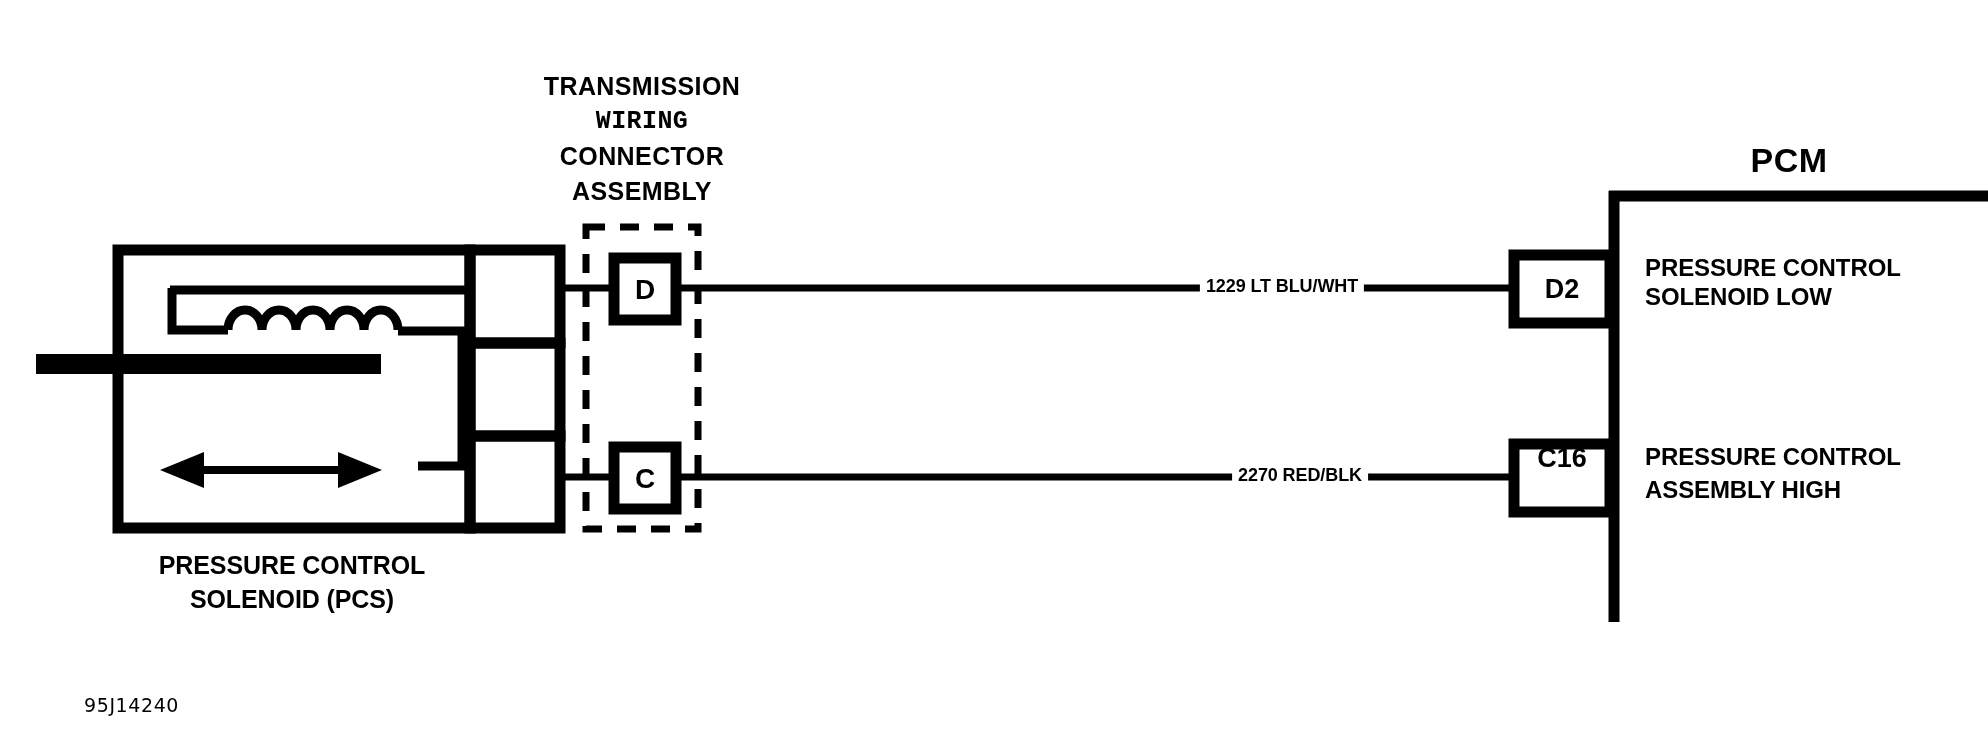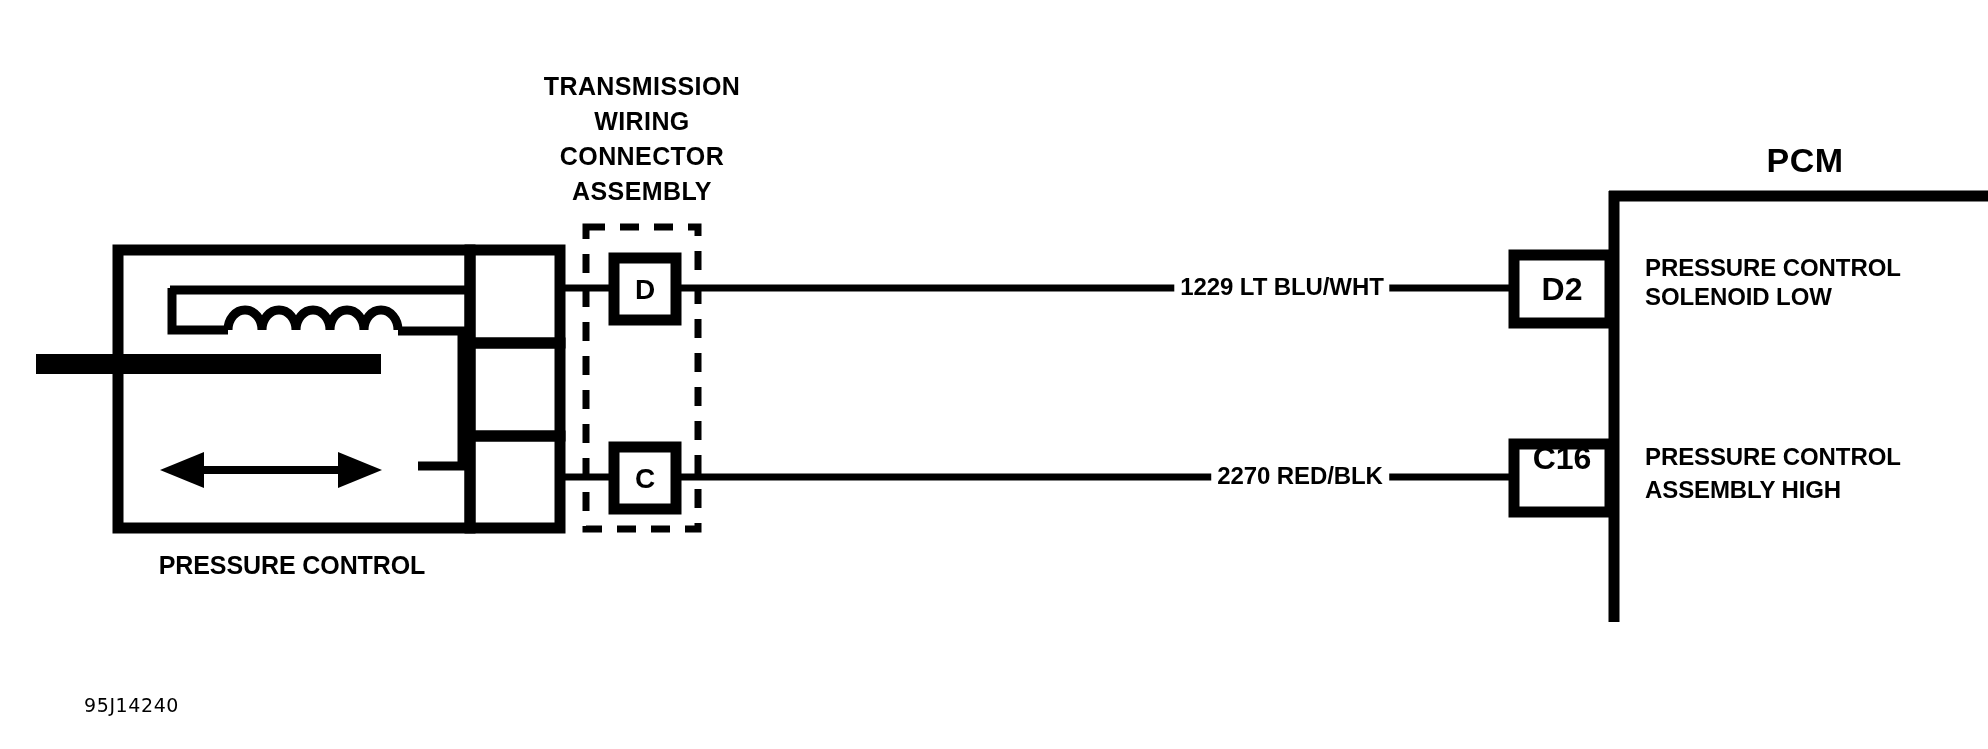--- a/index.html
+++ b/index.html
@@ -42,29 +42,29 @@
   .lbl.mid-v  { transform: translate(-50%, -50%); }
   .t-title {
     font-size: 25px;
     letter-spacing: 0.4px;
   }
   .t-pcm {
     font-size: 34px;
     letter-spacing: 0.5px;
   }
   .t-pin {
-    font-size: 32px;
+    font-size: 27px;
     letter-spacing: 0px;
   }
   .t-term {
     font-size: 28px;
     letter-spacing: 0px;
   }
   .t-wire {
-    font-size: 24px;
+    font-size: 18px;
     letter-spacing: -0.1px;
   }
   .t-desc {
     font-size: 24px;
     letter-spacing: -0.1px;
   }
   .t-partname {
     font-size: 25px;
     letter-spacing: -0.1px;
   }
@@ -137,38 +137,39 @@
       <line x1="1609" y1="196" x2="1988" y2="196" stroke="#000" stroke-width="11"></line>
       <line x1="1614" y1="191" x2="1614" y2="622" stroke="#000" stroke-width="11"></line>
     </g>
 
     <rect x="1514" y="255" width="96" height="68" fill="#fff" stroke="#000" stroke-width="11"></rect>
     <rect x="1514" y="444" width="96" height="68" fill="#fff" stroke="#000" stroke-width="11"></rect>
 
   </svg>
 
   <div class="lbl center t-title" style="left:642px; top:72px;">TRANSMISSION</div>
-  <div class="lbl center t-title" style="left:642px; top:107px;">WIRING</div>
+  <div class="lbl center t-title" style="left:642px; top:107px;font-family:Liberation Mono, monospace;">WIRING</div>
   <div class="lbl center t-title" style="left:642px; top:142px;">CONNECTOR</div>
   <div class="lbl center t-title" style="left:642px; top:177px;">ASSEMBLY</div>
 
   <div class="lbl mid-v t-term" style="left:645px; top:290px;">D</div>
   <div class="lbl mid-v t-term" style="left:645px; top:479px;">C</div>
 
   <div class="lbl mid-v t-wire wire-label-bg" style="left:1282px; top:287px;">1229 LT BLU/WHT</div>
   <div class="lbl mid-v t-wire wire-label-bg" style="left:1300px; top:476px;">2270 RED/BLK</div>
 
-  <div class="lbl center t-pcm" style="left:1789px; top:140px;margin-left:16px;">PCM</div>
+  <div class="lbl center t-pcm" style="left:1789px; top:140px;">PCM</div>
 
   <div class="lbl mid-v t-pin" style="left:1562px; top:290px;">D2</div>
   <div class="lbl mid-v t-pin" style="left:1562px; top:459px;">C16</div>
 
   <div class="lbl left t-desc" style="left:1645px; top:254px;">PRESSURE CONTROL</div>
   <div class="lbl left t-desc" style="left:1645px; top:283px;">SOLENOID LOW</div>
 
   <div class="lbl left t-desc" style="left:1645px; top:443px;">PRESSURE CONTROL</div>
   <div class="lbl left t-desc" style="left:1645px; top:476px;">ASSEMBLY HIGH</div>
 
   <div class="lbl center t-partname" style="left:292px; top:551px;">PRESSURE CONTROL</div>
+  <div class="lbl center t-partname" style="left:292px; top:585px;">SOLENOID (PCS)</div>
 
   <div class="lbl left t-figid" style="left:84px; top:650px;">95J14240</div>
 
 </div>
 
 </body></html>

